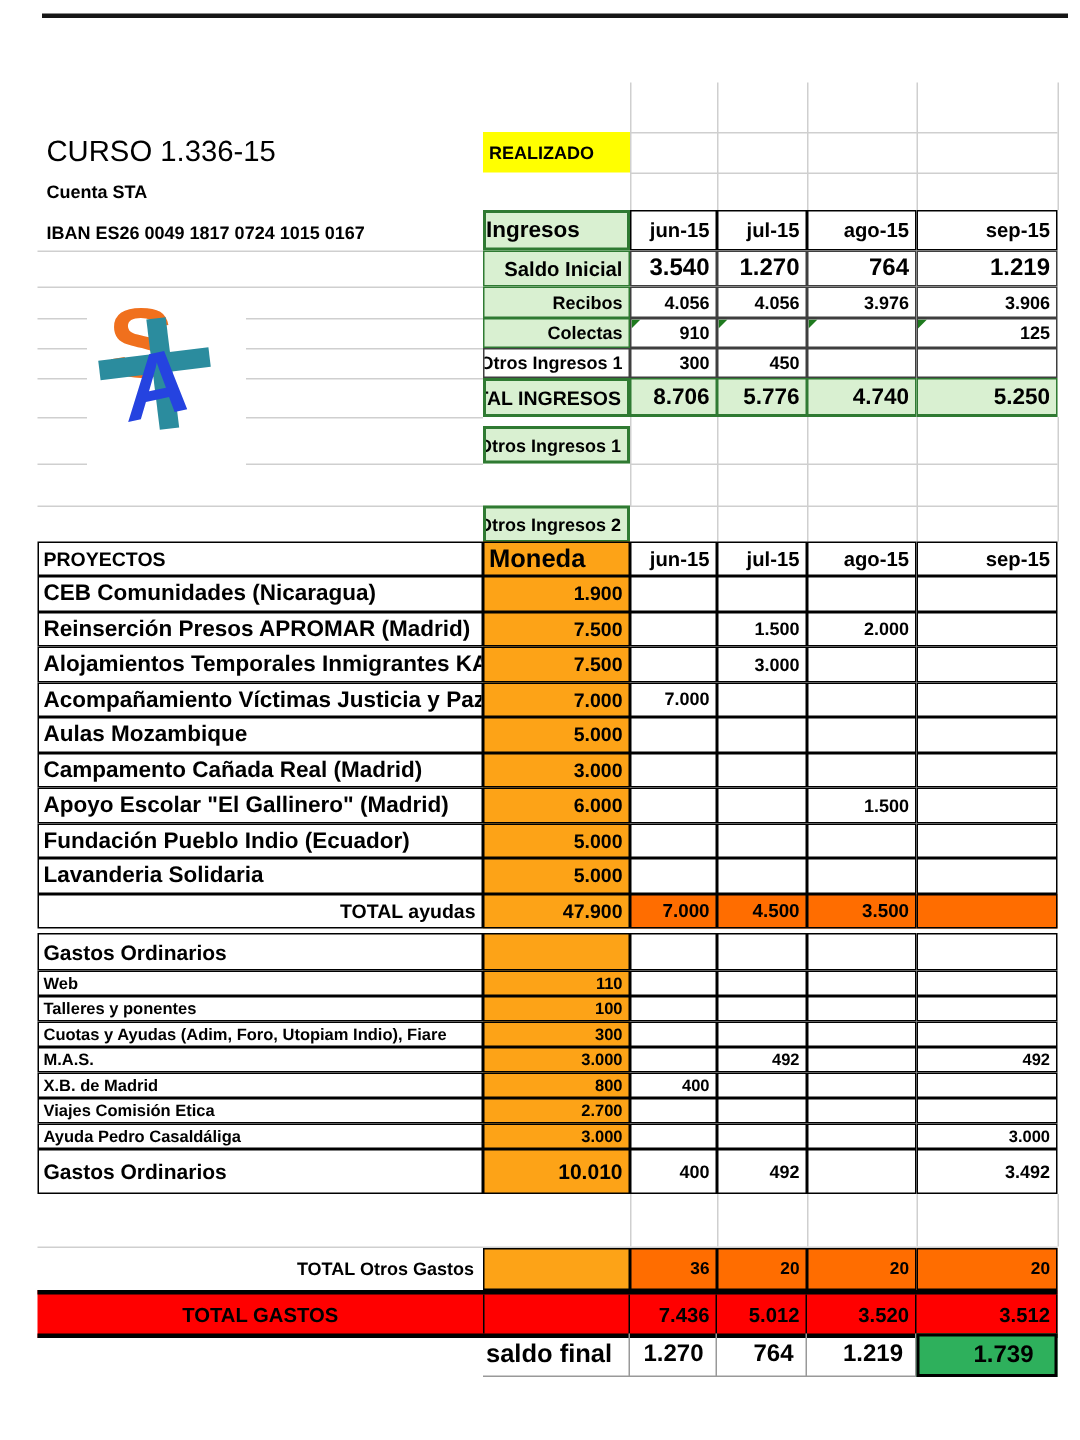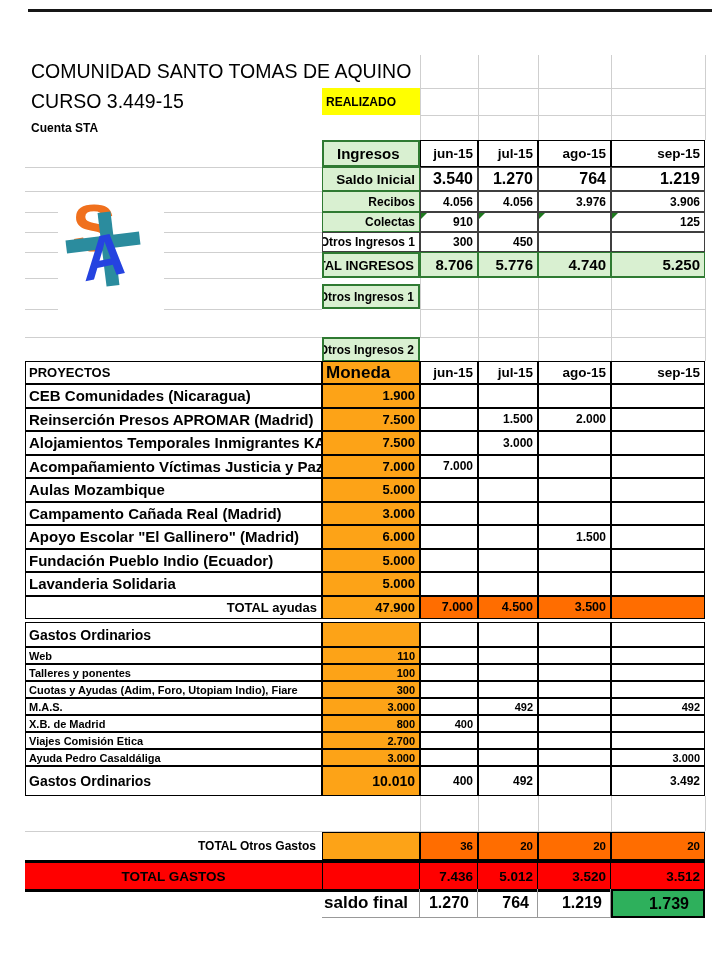--- a/index.html
+++ b/index.html
@@ -43,21 +43,21 @@
 
   #ingresos{left:322px;top:140px;grid-template-rows:27px 24px 21px 20px 20px 26px;}
   #gastos{left:25px;top:361px;grid-template-rows:23px repeat(10,23.5px);}
   #ordinarios{left:25px;top:622px;grid-template-rows:25px repeat(7,17px) 30px;}
   #otros-row{left:25px;top:832px;grid-template-rows:28px;}
   #red-row{left:25px;top:860px;grid-template-rows:26px;background:#ff0000;
            border-top:3px solid #000;border-bottom:3px solid #000;width:680px;box-sizing:content-box;}
   #saldo-row{left:322px;top:889px;grid-template-rows:29px;}
 
   
-  .g-head{background:#d9f0d1;border:2px solid #2f7a32;font-size:15px;padding-left:13px;}
+  .g-head{background:#d9f0d1;border:2px solid #2f7a32;font-size:15px;padding-left:0;}
   .mon-h{background:#fff;border:1px solid #000;font-size:13.5px;}
   .g-lab{background:#d9f0d1;border:1.5px solid #2f7a32;font-size:12px;}
   .g-lab.lgl{font-size:13.5px;}
   .w-lab{background:#fff;border:1px solid #3f3f3f;font-size:12px;}
   .i-val{background:#fff;border:1px solid #3f3f3f;font-size:12px;}
   .i-val.lg{font-size:16px;}
   .g-total-lab{background:#d9f0d1;border:2px solid #2f7a32;font-size:13px;}
   .g-total-val{background:#d9f0d1;border:1.5px solid #2f7a32;border-bottom-width:2.5px;font-size:15px;}
   .tri{position:absolute;top:0;left:0;width:0;height:0;border-top:6px solid #1e7a1e;border-right:6px solid transparent;}
 
@@ -125,24 +125,24 @@
       <div class="glh" style="left: 25px; top: 278px; width: 297px;"></div>
       <div class="glh" style="left: 25px; top: 309px; width: 297px;"></div>
       <div class="glh" style="left: 25px; top: 337px; width: 297px;"></div>
       <div class="glh" style="left: 420px; top: 88px; width: 285px;"></div>
       <div class="glh" style="left: 420px; top: 115px; width: 285px;"></div>
       <div class="glh" style="left: 420px; top: 309px; width: 285px;"></div>
       <div class="glh" style="left: 420px; top: 337px; width: 285px;"></div>
       <div class="glh" style="left: 25px; top: 831px; width: 680px;"></div>
     </div>
 
-  <div id="title1" class="abs">COMUNIDAD SANTO TOMAS DE AQUINO</div>
-  <div id="title2" class="abs">CURSO 3.449-15</div>
+  <div id="title2" class="abs">CURSO 1.336-15</div>
   <div id="realizado" class="abs">REALIZADO</div>
   <div id="cuenta" class="abs">Cuenta STA</div>
+  <div id="iban" class="abs">IBAN ES26 0049 1817 0724 1015 0167</div>
 
   <div id="logo" class="abs">
     <span class="logo-s">S</span>
     <div class="cross-v"></div>
     <div class="cross-h"></div>
     <span class="logo-a">A</span>
   </div>
 
   <div id="ingresos" class="tbl cols5">
       <div class="cell g-head lab">Ingresos</div>

